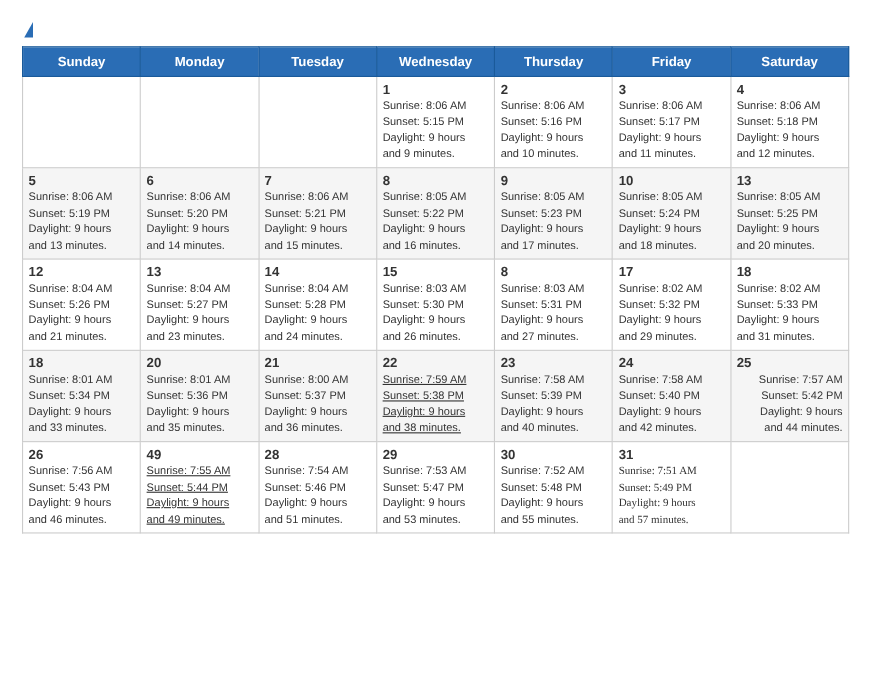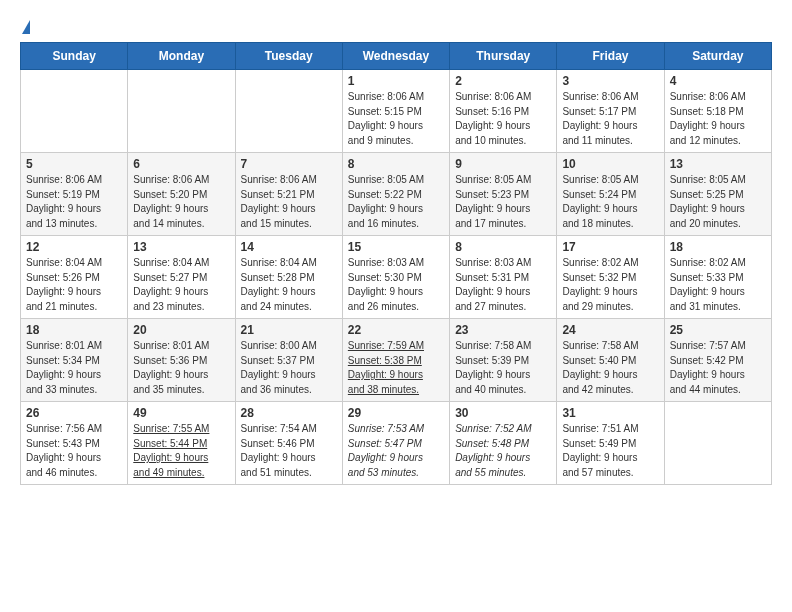--- a/index.html
+++ b/index.html
@@ -294,21 +294,21 @@
         </td>
         <td>
           <span class="day-num">24</span>
           <div class="day-info" style="white-space: pre-line;">Sunrise: 7:58 AM
 Sunset: 5:40 PM
 Daylight: 9 hours
 and 42 minutes.</div>
         </td>
         <td>
           <span class="day-num">25</span>
-          <div class="day-info" style="white-space: pre-line;">Sunrise: 7:57 AM
+          <div class="day-info" style="white-space: pre-line; text-align: right;">Sunrise: 7:57 AM
 Sunset: 5:42 PM
 Daylight: 9 hours
 and 44 minutes.</div>
         </td>
       </tr>
       <tr>
         <td>
           <span class="day-num">26</span>
           <div class="day-info" style="white-space: pre-line;">Sunrise: 7:56 AM
 Sunset: 5:43 PM
@@ -324,35 +324,35 @@
         </td>
         <td>
           <span class="day-num">28</span>
           <div class="day-info" style="white-space: pre-line;">Sunrise: 7:54 AM
 Sunset: 5:46 PM
 Daylight: 9 hours
 and 51 minutes.</div>
         </td>
         <td>
           <span class="day-num">29</span>
-          <div class="day-info" style="white-space: pre-line; font-style: italic;">Sunrise: 7:53 AM
+          <div class="day-info" style="white-space: pre-line;">Sunrise: 7:53 AM
 Sunset: 5:47 PM
 Daylight: 9 hours
 and 53 minutes.</div>
         </td>
         <td>
           <span class="day-num">30</span>
-          <div class="day-info" style="white-space: pre-line; font-style: italic;">Sunrise: 7:52 AM
+          <div class="day-info" style="white-space: pre-line;">Sunrise: 7:52 AM
 Sunset: 5:48 PM
 Daylight: 9 hours
 and 55 minutes.</div>
         </td>
         <td>
           <span class="day-num">31</span>
-          <div class="day-info" style="white-space: pre-line;">Sunrise: 7:51 AM
+          <div class="day-info" style="white-space: pre-line; font-family: Liberation Serif, serif;">Sunrise: 7:51 AM
 Sunset: 5:49 PM
 Daylight: 9 hours
 and 57 minutes.</div>
         </td>
         <td class="empty-cell"></td>
       </tr>
     </tbody>
 </table>
 
 </body></html>

